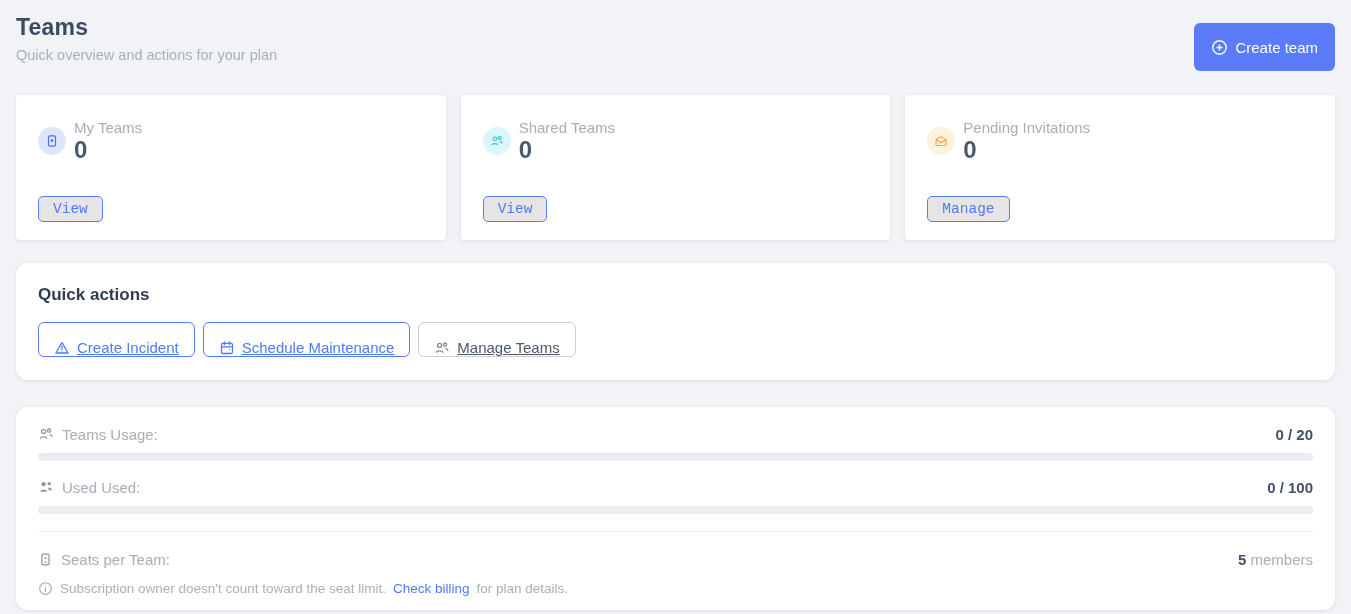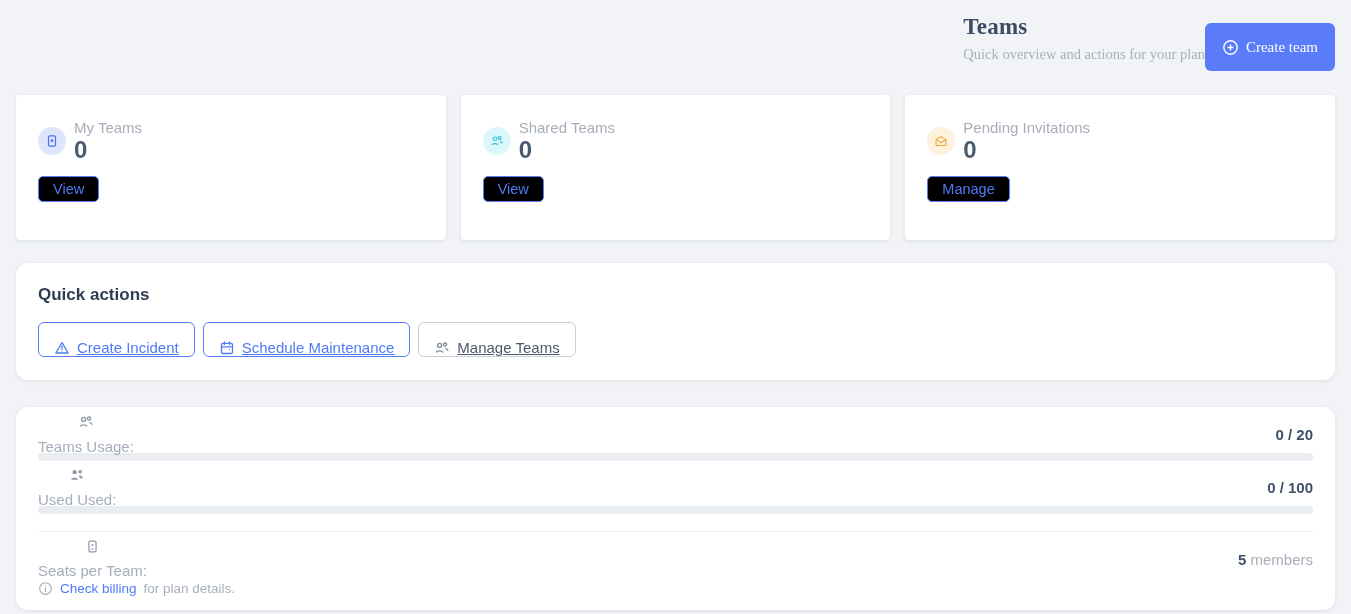--- a/index.html
+++ b/index.html
@@ -5,21 +5,21 @@
   * { box-sizing: border-box; margin: 0; padding: 0; }
   html, body { width: 1351px; height: 614px; overflow: hidden; }
   body {
     background: #f1f3f6;
     font-family: "Liberation Sans", "DejaVu Sans", sans-serif;
     color: #3e5065;
   }
   .container { padding: 14px 16px 0 16px; }
 
   
-  .page-header { display: flex; justify-content: flex-end; align-items: flex-start; font-family: Liberation Serif, serif; }
+  .page-header { display: flex; justify-content: space-between; align-items: flex-start; }
   .page-title { font-size: 23px; font-weight: 700; color: #3c4b63; letter-spacing: .2px; }
   .page-subtitle { font-size: 14.5px; color: #a8b0ba; margin-top: 6px; }
   .btn-primary {
     display: inline-flex; align-items: center; gap: 7px;
     background: #5b7cfa; color: #ffffff; border: none; border-radius: 6px;
     padding: 0 17px; height: 48px; font-size: 15px; margin-top: 9px;
     font-family: inherit; cursor: pointer;
   }
   .btn-primary svg { display: block; }
 
@@ -32,23 +32,23 @@
   .stat-top { display: flex; align-items: center; gap: 8px; }
   .icon-circle {
     width: 28px; height: 28px; border-radius: 50%;
     display: flex; align-items: center; justify-content: center; flex: 0 0 28px;
   }
   .stat-texts { display: flex; flex-direction: column; }
   .stat-label { font-size: 15px; color: #a6aeb9; }
   .stat-value { font-size: 24px; font-weight: 700; color: #4a5a6e; margin-top: 2px; line-height: 1; }
   .btn-outline-blue {
     display: inline-flex; align-items: center; justify-content: center;
-    background: #000000; border: 1px solid #5b7cfa; color: #4f7af5;
+    background: #e5e5e5; border: 1px solid #5b7cfa; color: #4f7af5;
     border-radius: 5px; height: 26px; padding: 0 14px; font-size: 14.5px;
-    margin-top: 14px; font-family: Liberation Sans, sans-serif; cursor: pointer;
+    margin-top: 34px; font-family: Liberation Mono, monospace; cursor: pointer;
   }
 
   
   .panel {
     background: #fff; border-radius: 12px; box-shadow: 0 1px 4px rgba(25,39,60,.09);
   }
   .quick-panel { margin-top: 23px; padding: 22px; height: 117px; }
   .quick-title { font-size: 17px; font-weight: 700; color: #2f3d52; }
   .quick-buttons { display: flex; gap: 8px; margin-top: 17px; }
   .qbtn {
@@ -57,21 +57,21 @@
     font-size: 15px; font-family: inherit; cursor: pointer; text-decoration: underline;
   }
   .qbtn-blue { border: 1px solid #5b7cfa; color: #4f7af5; }
   .qbtn-gray { border: 1px solid #c9d0d8; color: #4b5868; }
   .qbtn svg { display: block; }
   .qbtn-gray svg { color: #7f8a98; }
 
   
   .usage-panel { margin-top: 27px; padding: 18px 22px; height: 203px; }
   .usage-row { display: flex; justify-content: space-between; align-items: center; height: 18px; }
-  .usage-left { display: flex; align-items: center; gap: 8px; font-size: 15px; color: #a6aeb9; flex-direction: column; }
+  .usage-left { display: flex; align-items: center; gap: 8px; font-size: 15px; color: #a6aeb9; }
   .usage-left svg { color: #8d98a5; display: block; }
   .usage-value { font-size: 15px; font-weight: 700; color: #3f5168; }
   .progress-track { height: 8px; background: #e9edf1; border-radius: 4px; margin: 10px 0 17px 0; overflow: hidden; }
   .progress-fill { height: 100%; background: #5b7cfa; border-radius: 4px; }
   .divider { border: none; border-top: 1px solid #edf0f4; margin: 16px 0 18px 0; }
   .unit-text { font-weight: 400; color: #a6aeb9; }
   .note-row { display: flex; align-items: center; gap: 7px; margin-top: 13px; font-size: 13.5px; color: #a8b0ba; }
   .note-row svg { color: #a1a9b4; flex: 0 0 auto; display: block; }
   .note-link { color: #4f7af5; cursor: pointer; text-decoration: none; }
 </style>
@@ -249,19 +249,20 @@
     </div>
 
     <div class="note-row">
       <span>
         <svg width="15" height="15" viewBox="0 0 16 16" fill="none" stroke="currentColor" stroke-width="1.2">
           <circle cx="8" cy="8" r="6.2"></circle>
           <path d="M8 7.2v4" stroke-linecap="round"></path>
           <circle cx="8" cy="4.9" r="0.6" fill="currentColor" stroke="none"></circle>
         </svg>
       </span>
+      <span>Subscription owner doesn't count toward the seat limit.</span>
       <a class="note-link">Check billing</a>
       <span>for plan details.</span>
     </div>
 
   </div>
 
 </div>
 
 </body></html>

